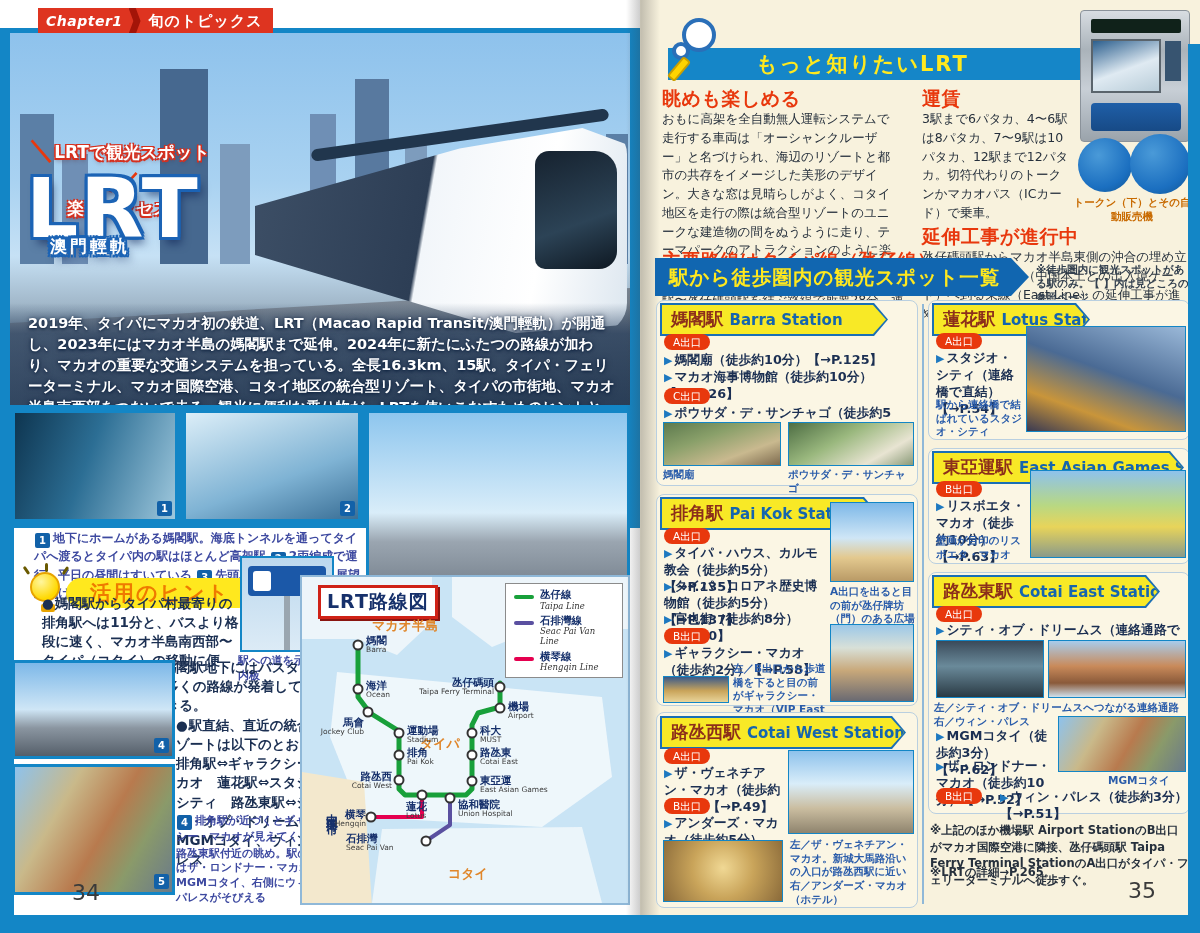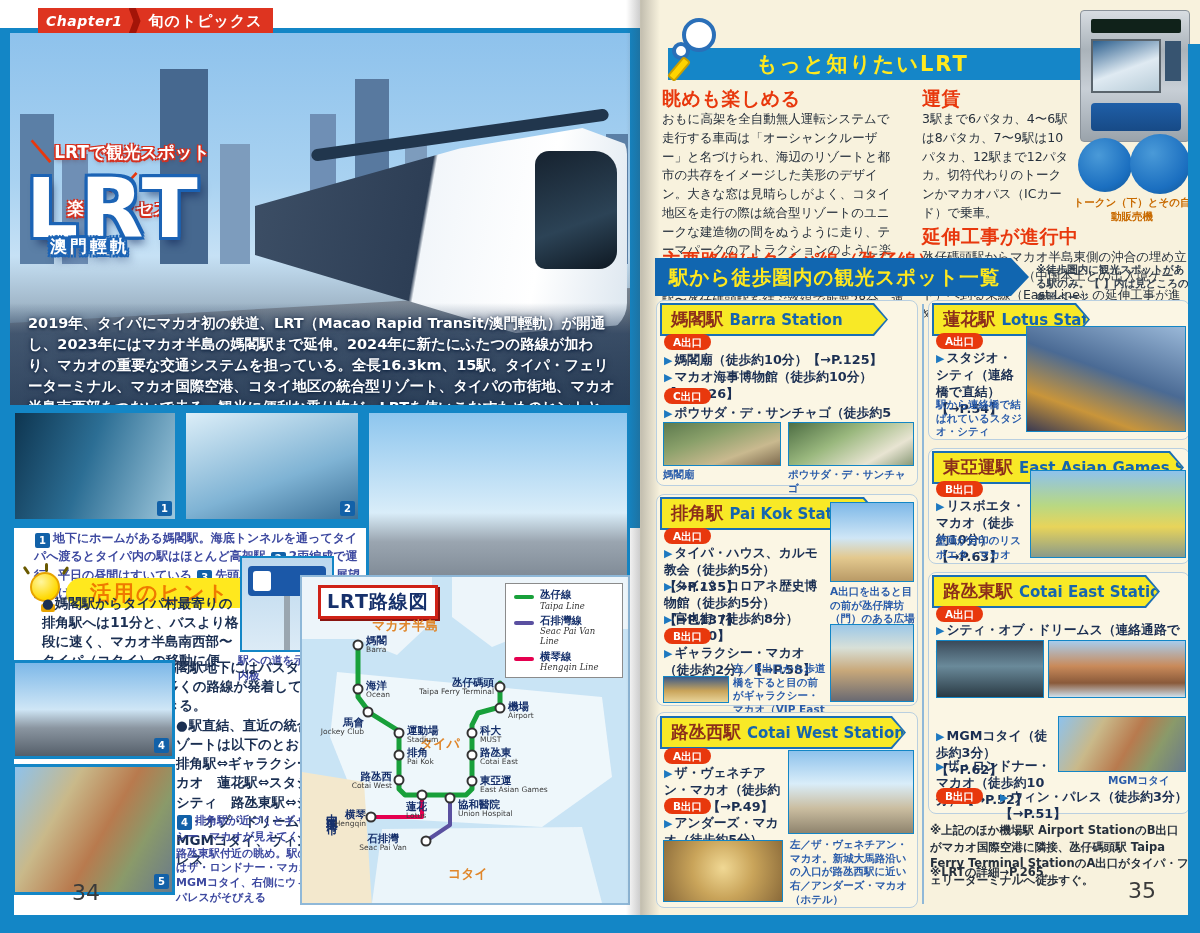--- a/index.html
+++ b/index.html
@@ -68,21 +68,21 @@
 
   
   .spots-banner{background:#1166b0;clip-path:polygon(0 0,calc(100% - 18px) 0,100% 50%,calc(100% - 18px) 100%,0 100%);display:flex;align-items:center;}
   .spots-banner span{color:#ffe81e;font-weight:900;font-size:19.5px;letter-spacing:1px;margin-left:14px;}
   .note{color:#33404f;font-size:10.5px;font-weight:bold;line-height:1.35;}
   .stbox{border:1.5px solid #b9cfe0;border-radius:8px;background:#fbf6e4;}
   .st-arrow{background:#1a6fb5;clip-path:polygon(0 0,calc(100% - 14px) 0,100% 50%,calc(100% - 14px) 100%,0 100%);padding:2px;}
   .st-arrow-in{background:#f8e926;clip-path:polygon(0 0,calc(100% - 13px) 0,100% 50%,calc(100% - 13px) 100%,0 100%);display:flex;align-items:baseline;gap:6px;padding:2px 24px 3px 9px;white-space:nowrap;}
   .st-jp{color:#8c2f1b;font-weight:900;font-size:17.5px;}
   .st-en{color:#1565ae;font-weight:bold;font-size:15px;}
-  .exit{display:inline-block;background:#e8380d;color:#fff;border-radius:9px;font-size:10.5px;font-weight:bold;padding:1px 9px;line-height:1.35;}
+  .exit{display:inline-block;background:#e8380d;color:#fff;border-radius:9px;font-size:10.5px;font-weight:normal;padding:1px 9px;line-height:1.35;}
   .spot-item{color:#1b2f52;font-size:12.8px;font-weight:bold;line-height:1.32;}
   .spot-item::before{content:"▶";color:#1e79c0;margin-right:2px;font-size:11px;}
   .capr{color:#2a5caa;font-weight:bold;font-size:10.5px;line-height:1.3;}
   .fn{color:#26303c;font-size:11.5px;font-weight:bold;line-height:1.45;}
   .pagenum{color:#3a3a3a;font-size:22px;}
   .vdash{background:#8fb8d8;}
 
   
   .t-temple{background:linear-gradient(160deg,#5d7a4e 0%,#8aa06a 35%,#c9b98f 70%,#7d6a4e 100%);}
   .t-house{background:linear-gradient(150deg,#4e6e44 0%,#9ab87e 40%,#e8e4d2 75%,#8a9a78 100%);}
@@ -279,21 +279,21 @@
         <span class="en">Cotai West</span>
       </div>
     <div class="stn" style="left:104px;top:224px;">
         <span class="jp">蓮花</span>
         <span class="en">Lotus</span>
       </div>
     <div class="stn" style="left:18px;top:232px;text-align:right;width:46px;">
         <span class="jp">横琴</span>
         <span class="en">Hengqin</span>
       </div>
-    <div class="stn" style="left:44px;top:256px;text-align:center;width:74px;">
+    <div class="stn" style="left:44px;top:256px;text-align:left;width:74px;">
         <span class="jp">石排灣</span>
         <span class="en">Seac Pai Van</span>
       </div>
     <div class="stn" style="left:156px;top:222px;">
         <span class="jp">協和醫院</span>
         <span class="en">Union Hospital</span>
       </div>
     <div class="stn" style="left:178px;top:198px;">
         <span class="jp">東亞運</span>
         <span class="en">East Asian Games</span>
@@ -436,20 +436,21 @@
   <div class="abs st-arrow" style="left:932px;top:575px;width:228px;">
     <div class="st-arrow-in">
         <span class="st-jp">路氹東駅</span>
         <span class="st-en">Cotai East Station</span>
       </div>
   </div>
   <span class="abs exit" style="left:936px;top:606px;">A出口</span>
   <div class="abs spot-item" style="left:936px;top:622px;width:252px;">シティ・オブ・ドリームス（連絡通路で直結）【→P.50】</div>
   <div class="abs ph t-cod" style="left:936px;top:640px;width:108px;height:58px;border-width:1px;"></div>
   <div class="abs ph t-wynn" style="left:1048px;top:640px;width:138px;height:58px;border-width:1px;"></div>
+  <div class="abs capr" style="left:934px;top:701px;width:254px;">左／シティ・オブ・ドリームスへつながる連絡通路　右／ウィン・パレス</div>
   <div class="abs spot-item" style="left:936px;top:728px;width:118px;">MGMコタイ（徒歩約3分）【→P.62】</div>
   <div class="abs spot-item" style="left:936px;top:758px;width:118px;">ザ・ロンドナー・マカオ（徒歩約10分）【→P.52】</div>
   <div class="abs ph t-mgm" style="left:1058px;top:716px;width:128px;height:56px;border-width:1px;"></div>
   <div class="abs capr" style="left:1108px;top:774px;width:80px;">MGMコタイ</div>
   <span class="abs exit" style="left:936px;top:788px;">B出口</span>
   <div class="abs spot-item" style="left:1000px;top:789px;width:190px;">ウィン・パレス（徒歩約3分）【→P.51】</div>
 
   <div class="abs fn" style="left:930px;top:822px;width:260px;">※上記のほか機場駅 Airport StationのB出口がマカオ国際空港に隣接、氹仔碼頭駅 Taipa Ferry Terminal StationのA出口がタイパ・フェリーターミナルへ徒歩すぐ。</div>
   <div class="abs fn" style="left:930px;top:864px;width:260px;">※LRTの詳細→P.265。</div>
 

